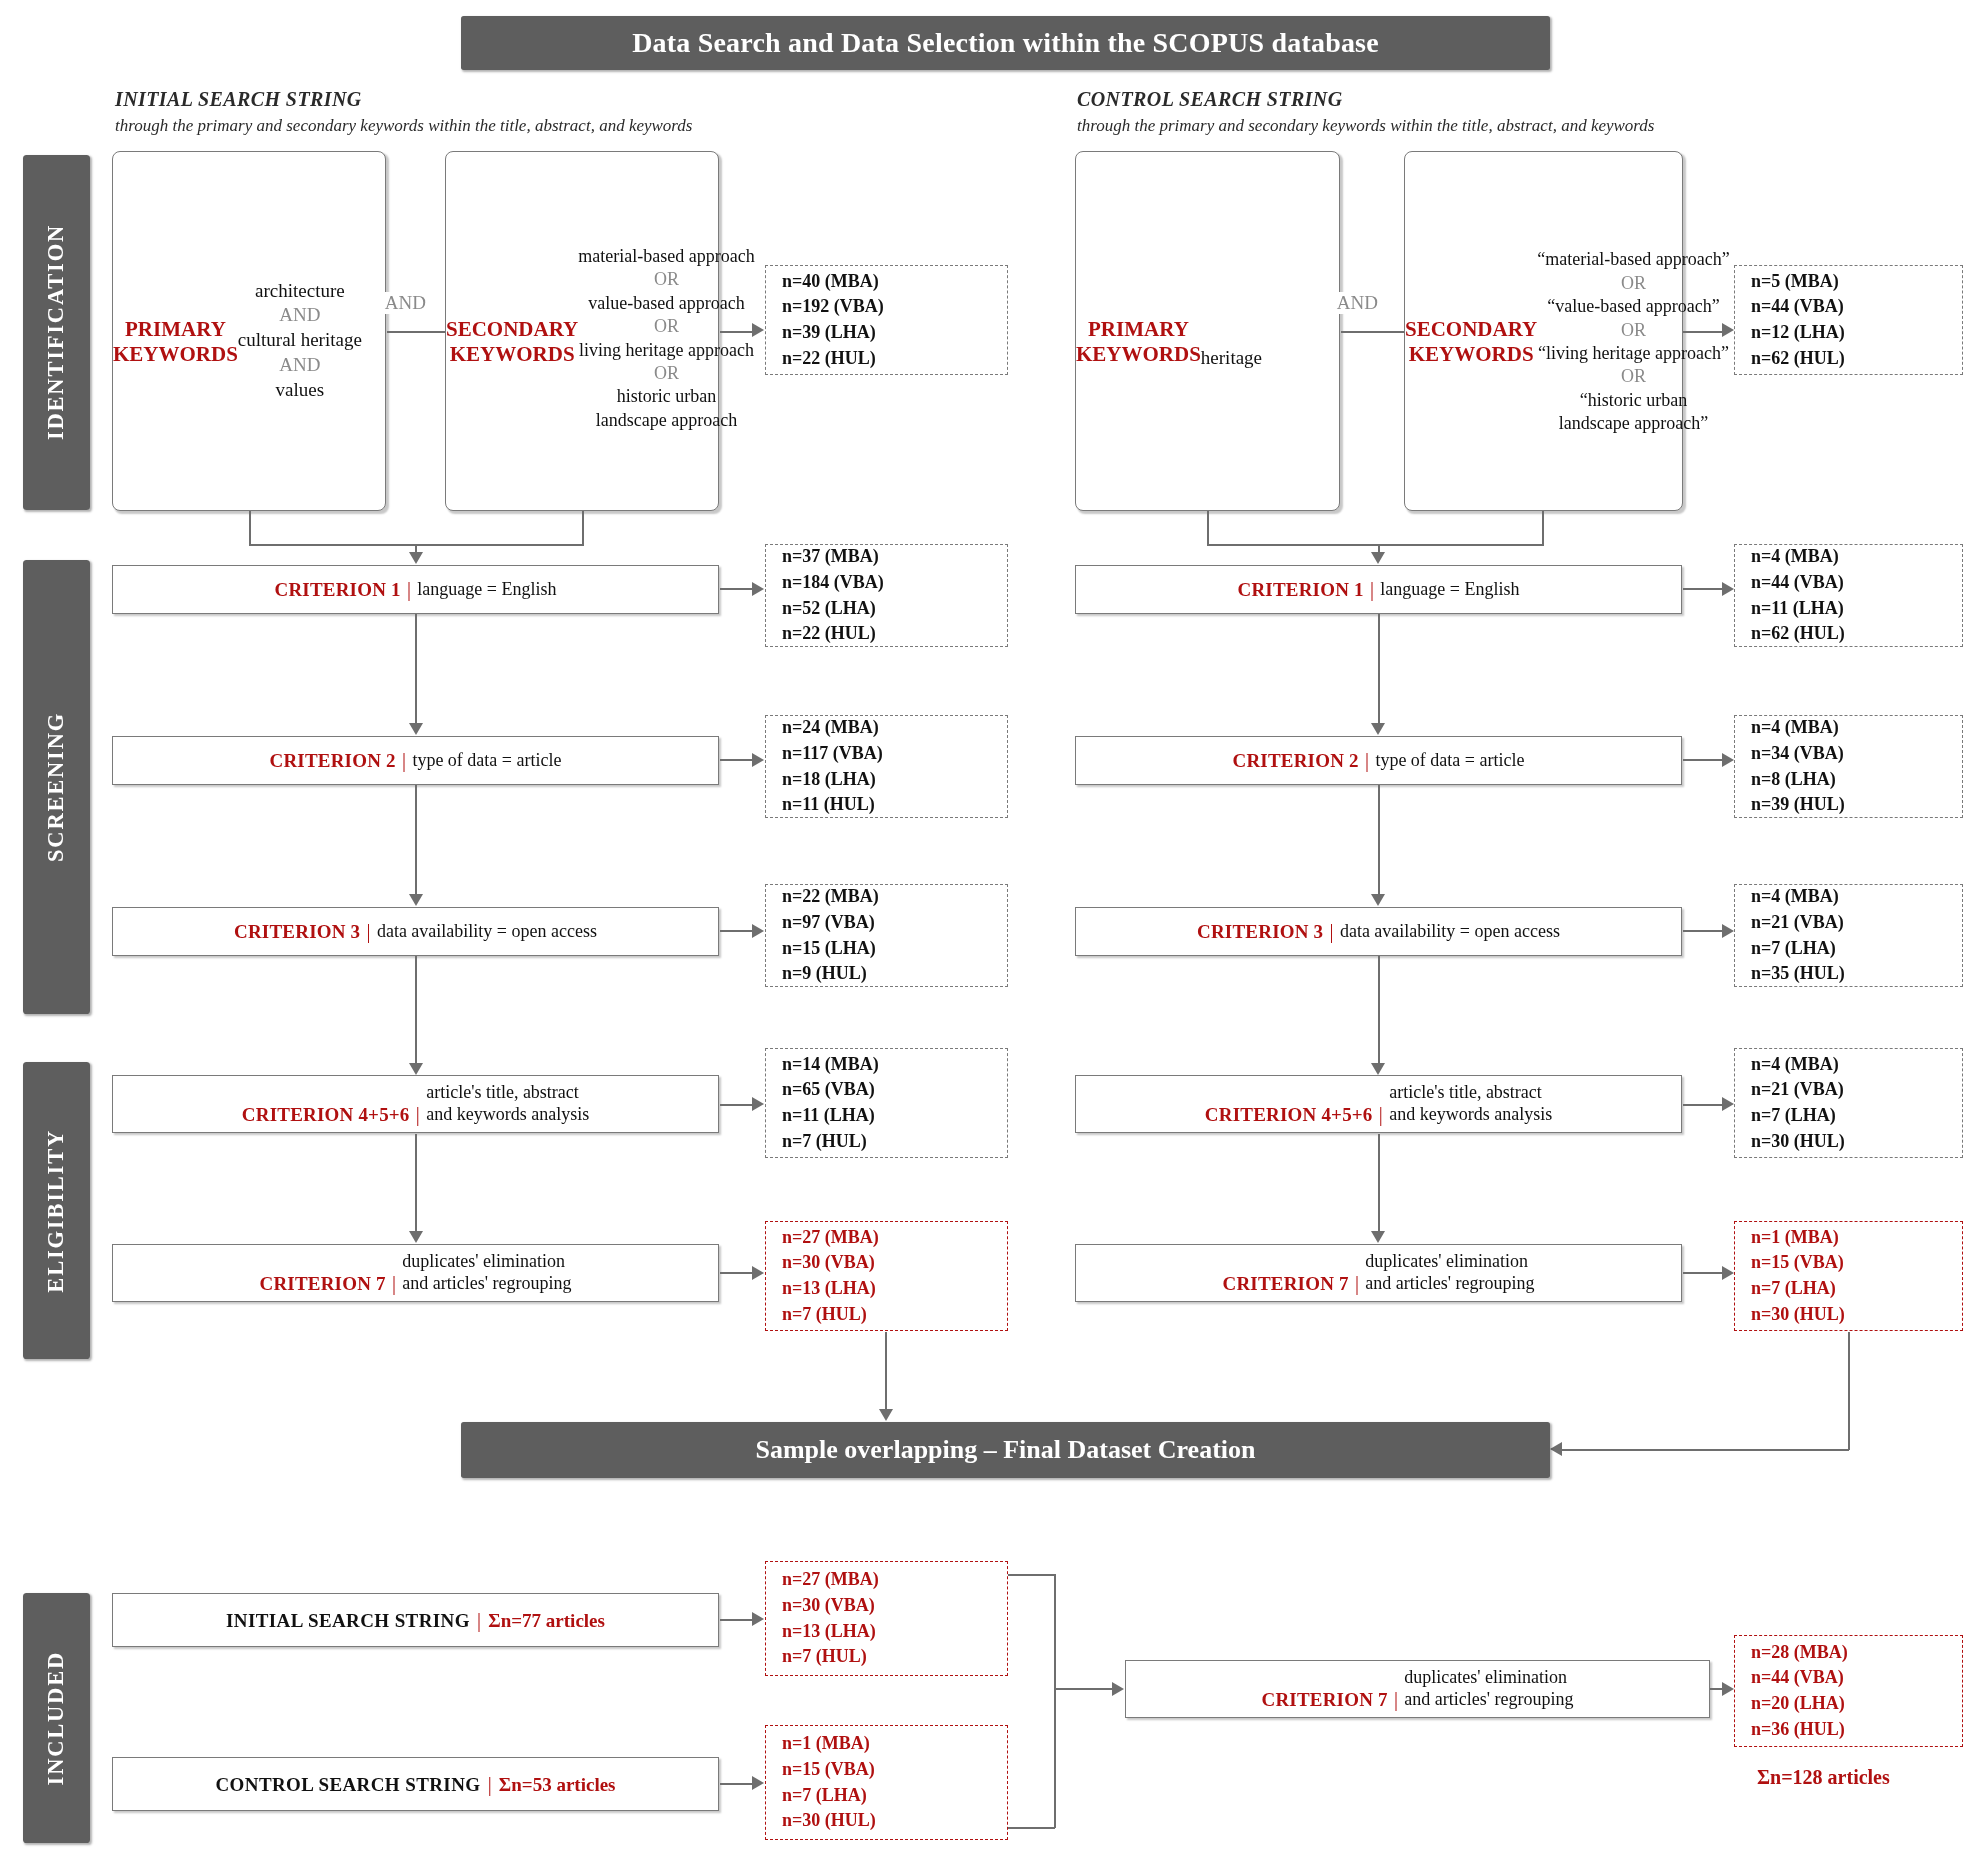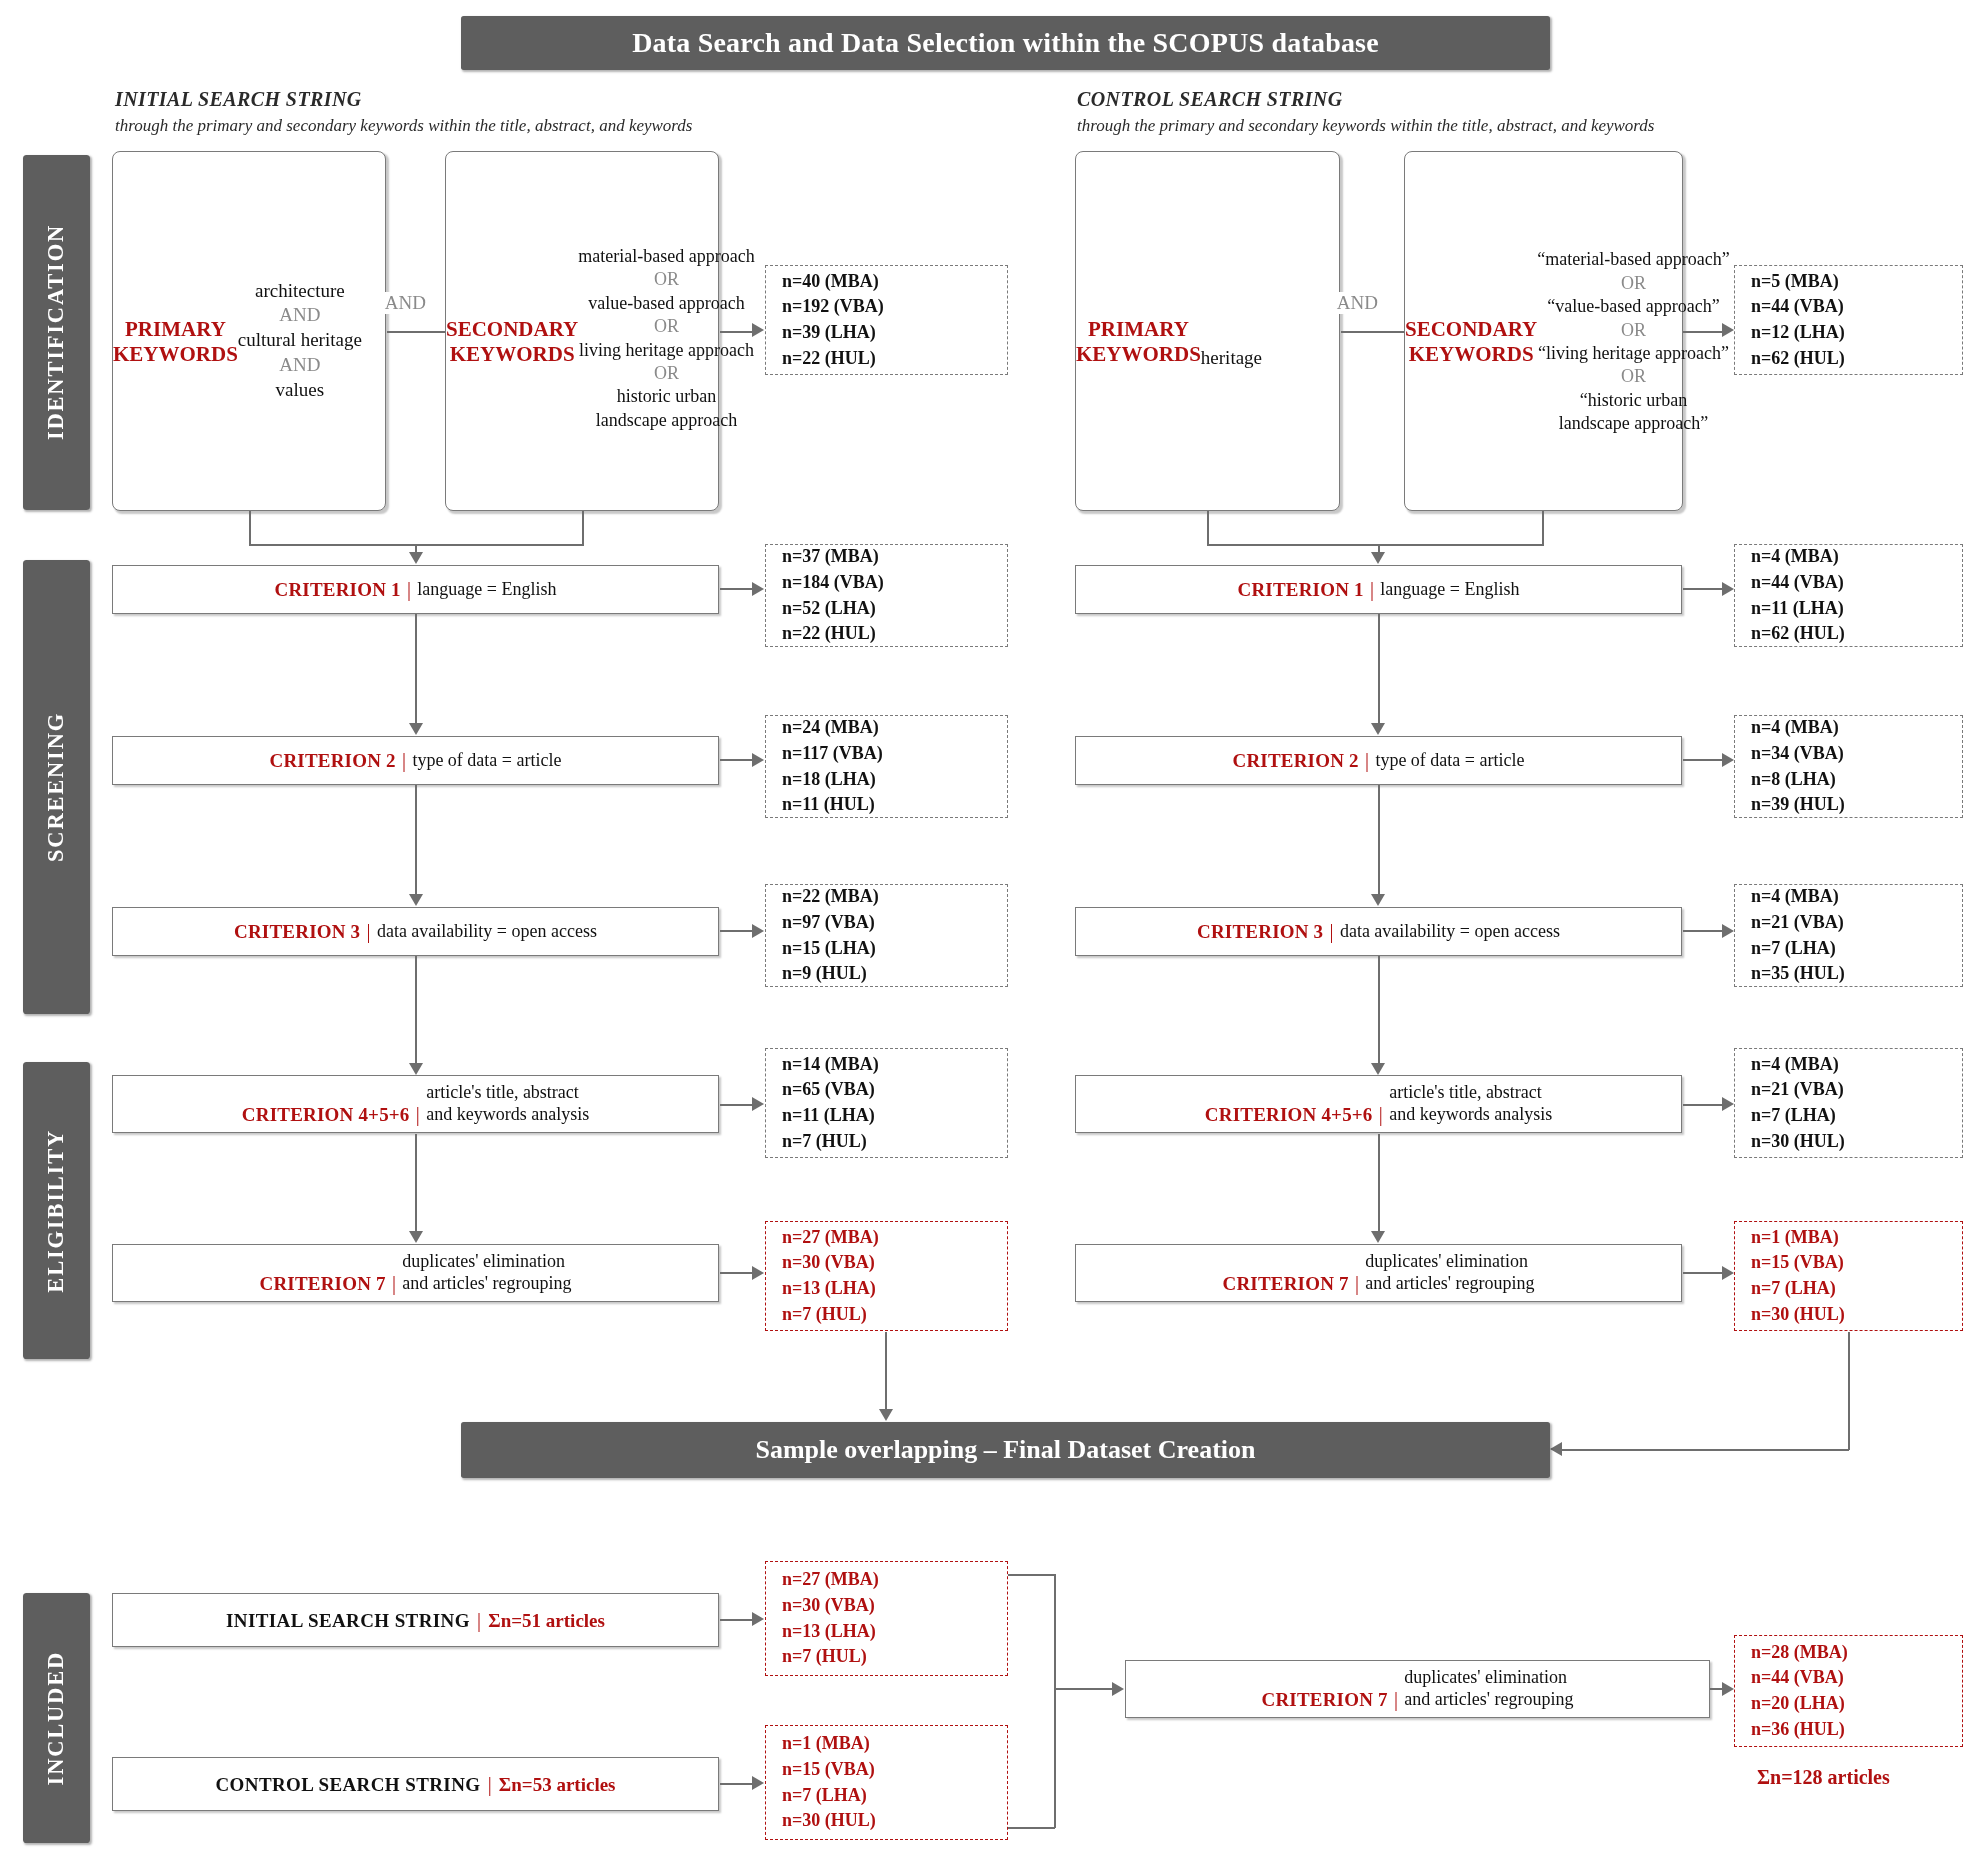--- a/index.html
+++ b/index.html
@@ -356,21 +356,21 @@
       <div class="line">n=30 (HUL)</div>
     </div>
     <div class="ln lnv" style="left: 1848px; top: 1332px; height: 118px;"></div>
     <div class="ln lnh" style="left: 1562px; top: 1449px; width: 287px;"></div>
     <div class="arrow-l" style="left: 1550px; top: 1442px;"></div>
     <div class="abs banner banner-sample" style="left: 461px; top: 1422px; width: 1089px; height: 56px;">Sample overlapping – Final Dataset Creation</div>
     <div class="abs inc" style="left: 112px; top: 1593px; width: 607px; height: 54px;">
       <div class="crit-inner">
         <span class="inc-label">INITIAL SEARCH STRING</span>
         <span class="inc-bar">|</span>
-        <span class="inc-sum">Σn=51 articles</span>
+        <span class="inc-sum">Σn=77 articles</span>
       </div>
     </div>
     <div class="ln lnh" style="left: 720px; top: 1619px; width: 32px;"></div>
     <div class="arrow-r" style="left: 752px; top: 1612px;"></div>
     <div class="abs res red" style="left: 765px; top: 1561px; width: 243px; height: 115px;">
       <div class="line">n=27 (MBA)</div>
       <div class="line">n=30 (VBA)</div>
       <div class="line">n=13 (LHA)</div>
       <div class="line">n=7 (HUL)</div>
     </div>

